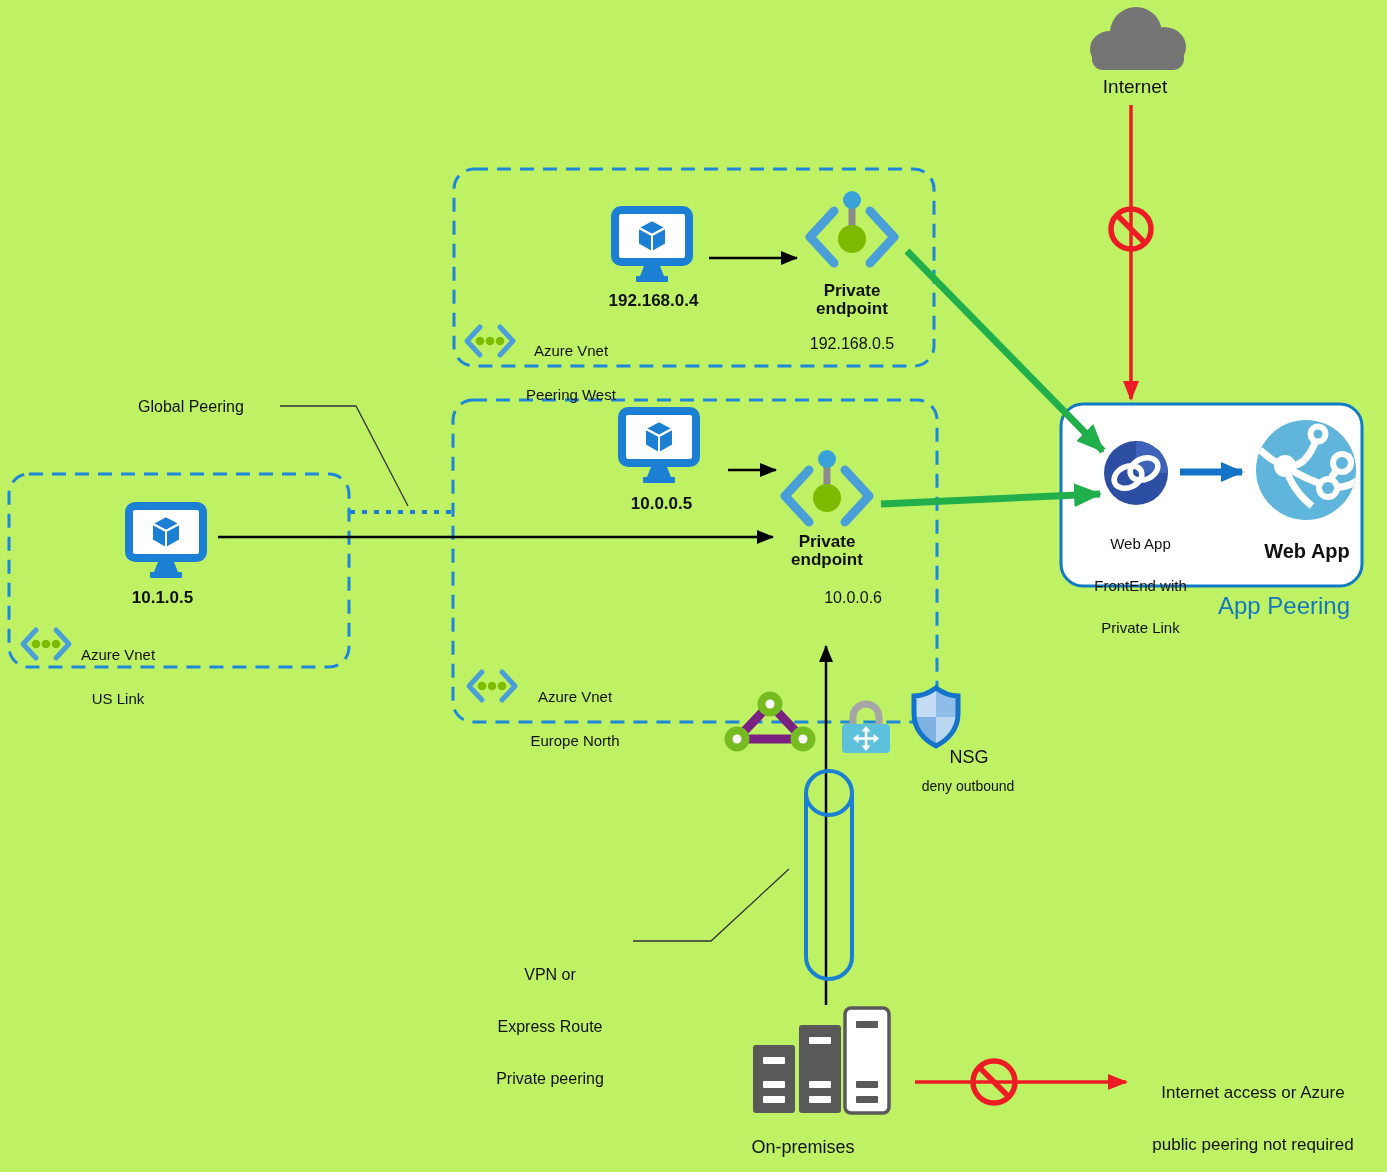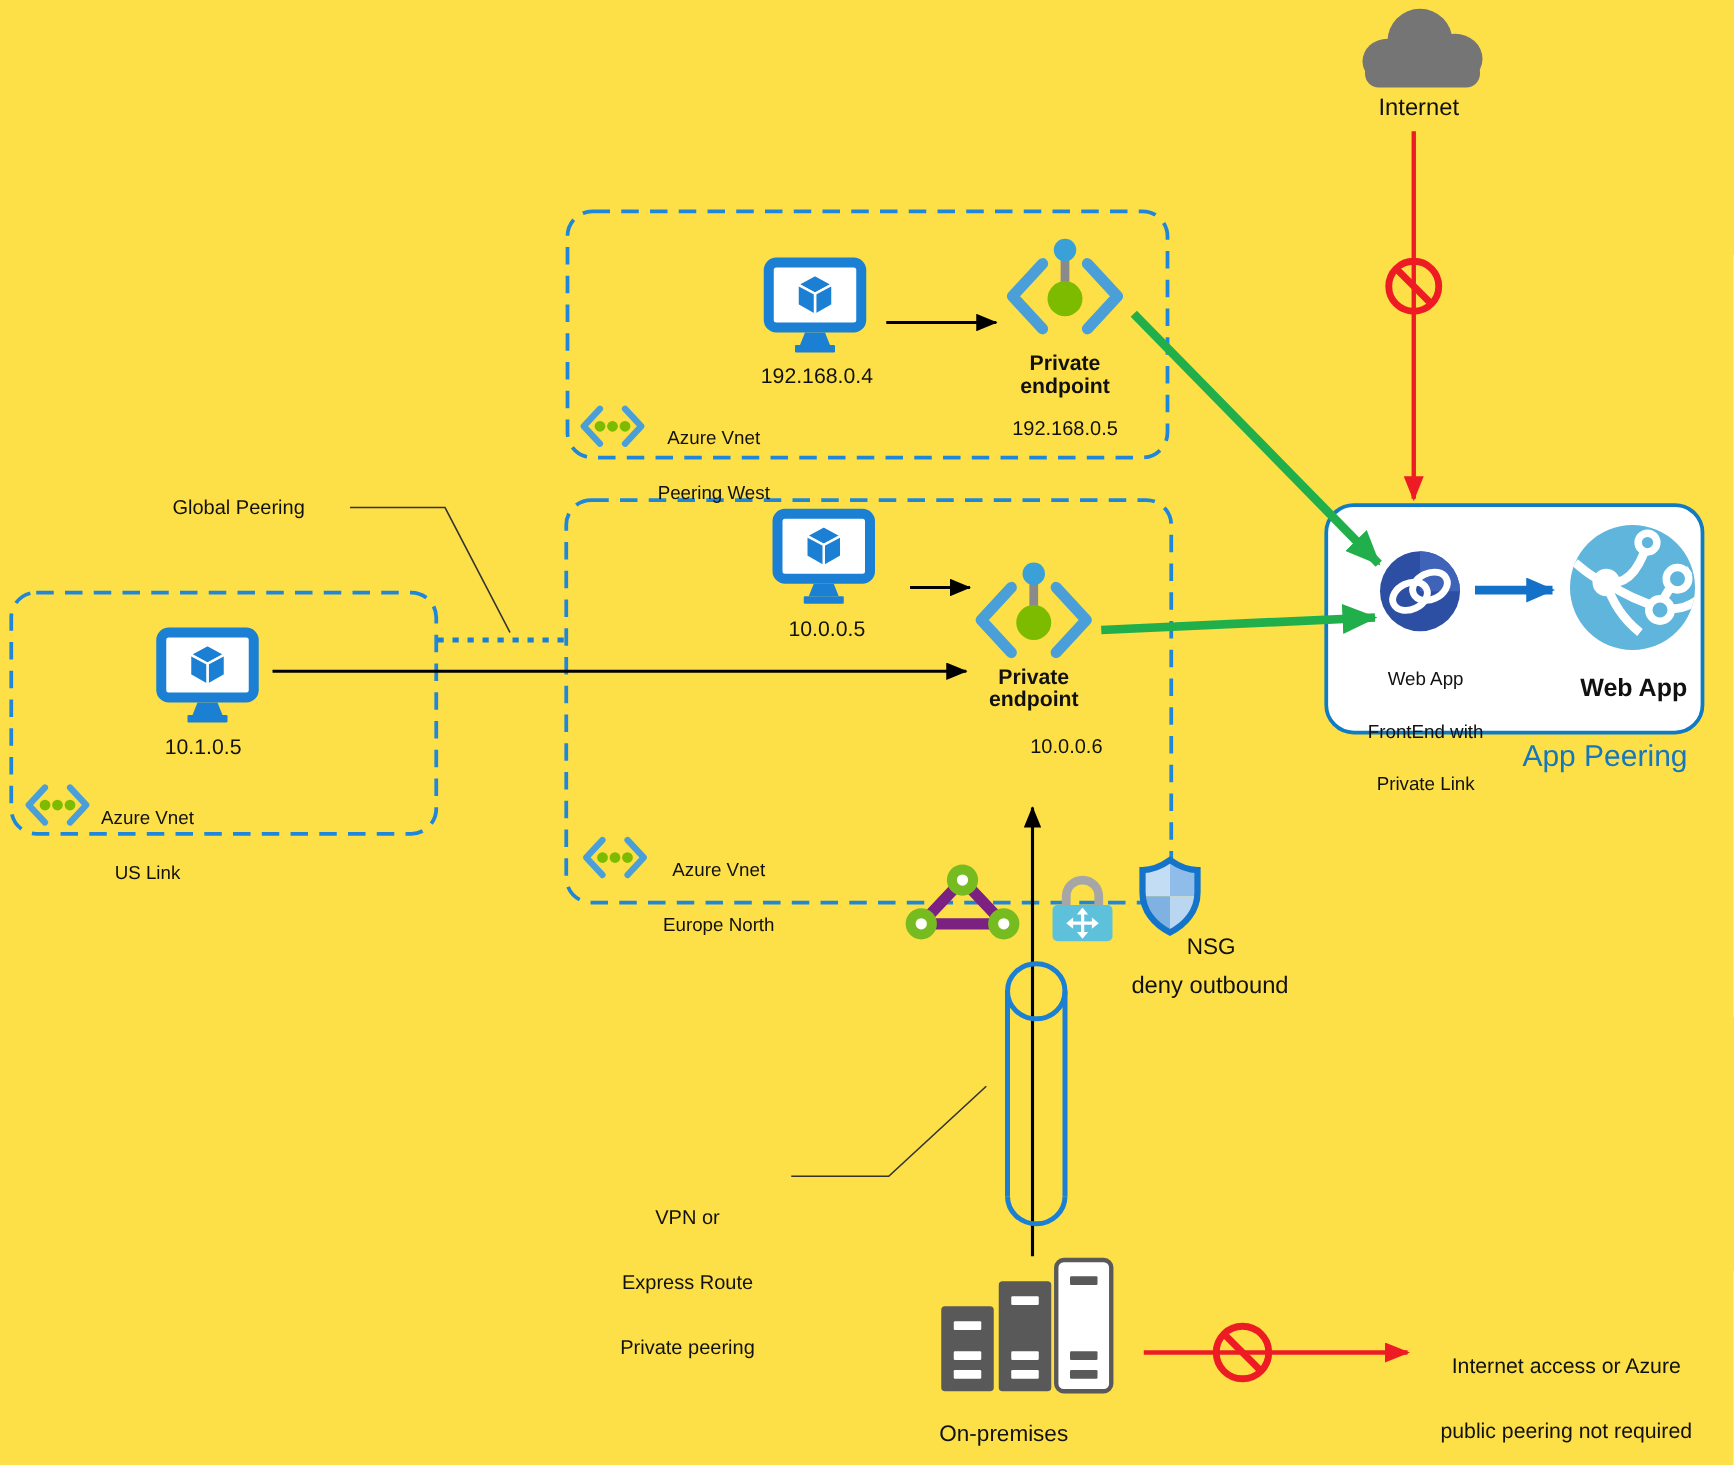--- a/index.html
+++ b/index.html
@@ -1,26 +1,26 @@
 <!DOCTYPE html>
 <html><head>
 <meta charset="utf-8">
 <style>
   html,body{margin:0;padding:0;background:#fff;}
-  .stage{position:relative;width:1387px;height:1172px;background:#fde047;overflow:hidden;
+  .stage{position:relative;width:1387px;height:1172px;background:#bef264;overflow:hidden;
          font-family:"Liberation Sans",sans-serif;color:#111;}
   .abs{position:absolute;}
   .lbl{position:absolute;white-space:pre-line;}
   .ctr{text-align:center;}
-  .ip{font-size:17px;}
+  .ip{font-size:17px;font-weight:bold;}
   .pe-label{font-size:17px;font-weight:bold;line-height:18px;}
   .pe-ip{font-size:16px;}
   .vnet-lbl{font-size:15px;line-height:22px;}
   .vnet-lbl span{display:block;}
-  .small{font-size:19px;}
+  .small{font-size:14px;}
   svg{display:block;overflow:visible;}
 </style>
 </head>
 <body>
 
 <div class="stage">
 
   <svg class="abs" style="left:0;top:0;" width="1387" height="1172" viewBox="0 0 1387 1172">
     <defs>
       <marker id="mb" markerUnits="userSpaceOnUse" markerWidth="17" markerHeight="14" refX="16" refY="7" orient="auto">

